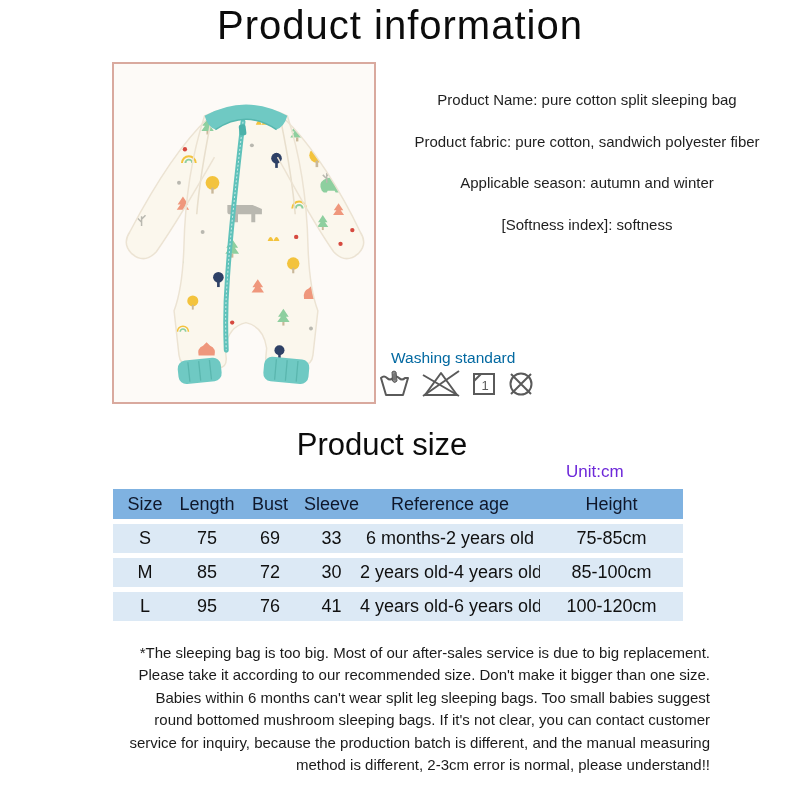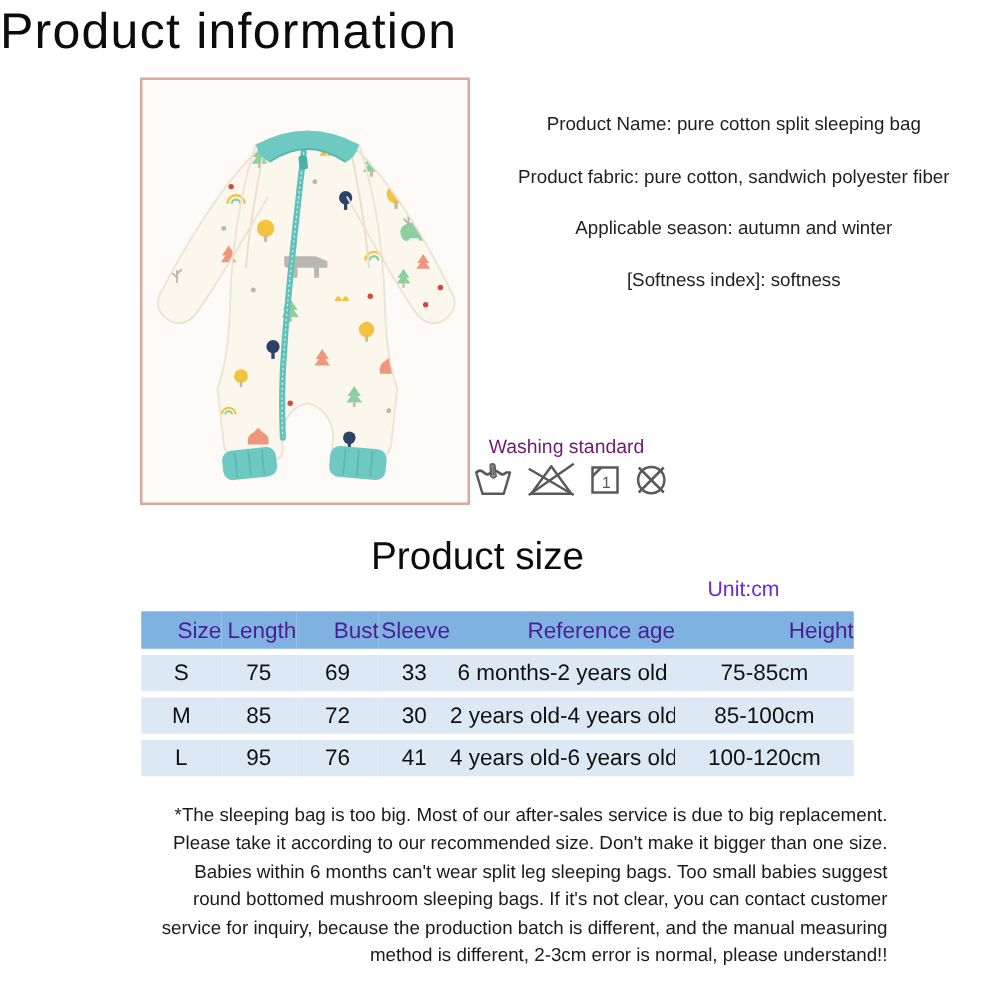--- a/index.html
+++ b/index.html
@@ -8,45 +8,45 @@
     --accent-teal:#6fc9c3;
     --frame-color:#d9a99e;
   }
   html,body{margin:0;padding:0;background:#fff;}
   .page{
     position:relative;width:800px;height:800px;background:#ffffff;
     font-family:"Liberation Sans", sans-serif;color:#161616;overflow:hidden;
   }
   .abs{position:absolute;}
   .main-title{
-    top:1px;left:0;width:800px;text-align:left;margin:0;
+    top:1px;left:0;width:800px;text-align:center;margin:0;
     font-size:40px;line-height:48px;font-weight:400;letter-spacing:1px;color:#0c0c0c;
   }
   .photo-frame{
     left:112px;top:62px;width:264px;height:342px;box-sizing:border-box;
     border:2px solid var(--frame-color);background:#fdfaf7;
   }
   .photo-frame svg{display:block;width:100%;height:100%;}
   .details{left:377px;top:92px;width:420px;text-align:center;}
   .details p{margin:0 0 25.5px 0;font-size:15px;line-height:16px;color:#1f1f1f;white-space:nowrap;}
-  .washing-title{left:391px;top:349px;font-size:15.5px;color:#701a75;}
+  .washing-title{left:391px;top:349px;font-size:15.5px;color:#0369a1;}
   .washing-icons{left:379px;top:369px;display:flex;align-items:center;gap:11px;}
   .washing-icons svg{display:block;}
   .size-title{
     top:427px;left:0;width:800px;text-align:center;margin:0;
     font-size:31px;line-height:36px;font-weight:400;color:#0c0c0c;transform:translateX(-18px);
   }
   .unit-label{left:566px;top:462px;font-size:17px;color:#6d28d9;}
   table.size-table{
     left:113px;top:484px;width:570px;position:absolute;
     border-collapse:separate;border-spacing:0 5px;font-size:18px;table-layout:fixed;
   }
   table.size-table th{
-    background:var(--head-bg);height:30px;font-weight:400;text-align:right;
-    padding:0;color:#4c1d95;overflow:hidden;margin-top:16px;
+    background:var(--head-bg);height:30px;font-weight:400;text-align:center;
+    padding:0;color:#0f172a;overflow:hidden;margin-top:16px;
   }
   table.size-table td{
     background:var(--row-bg);height:29px;text-align:center;padding:0;color:#101010;
     white-space:nowrap;overflow:hidden;
   }
   .footer-note{
     left:90px;top:642px;width:620px;text-align:right;
     font-size:15px;line-height:22.4px;color:#1b1b1b;
   }
 </style>

